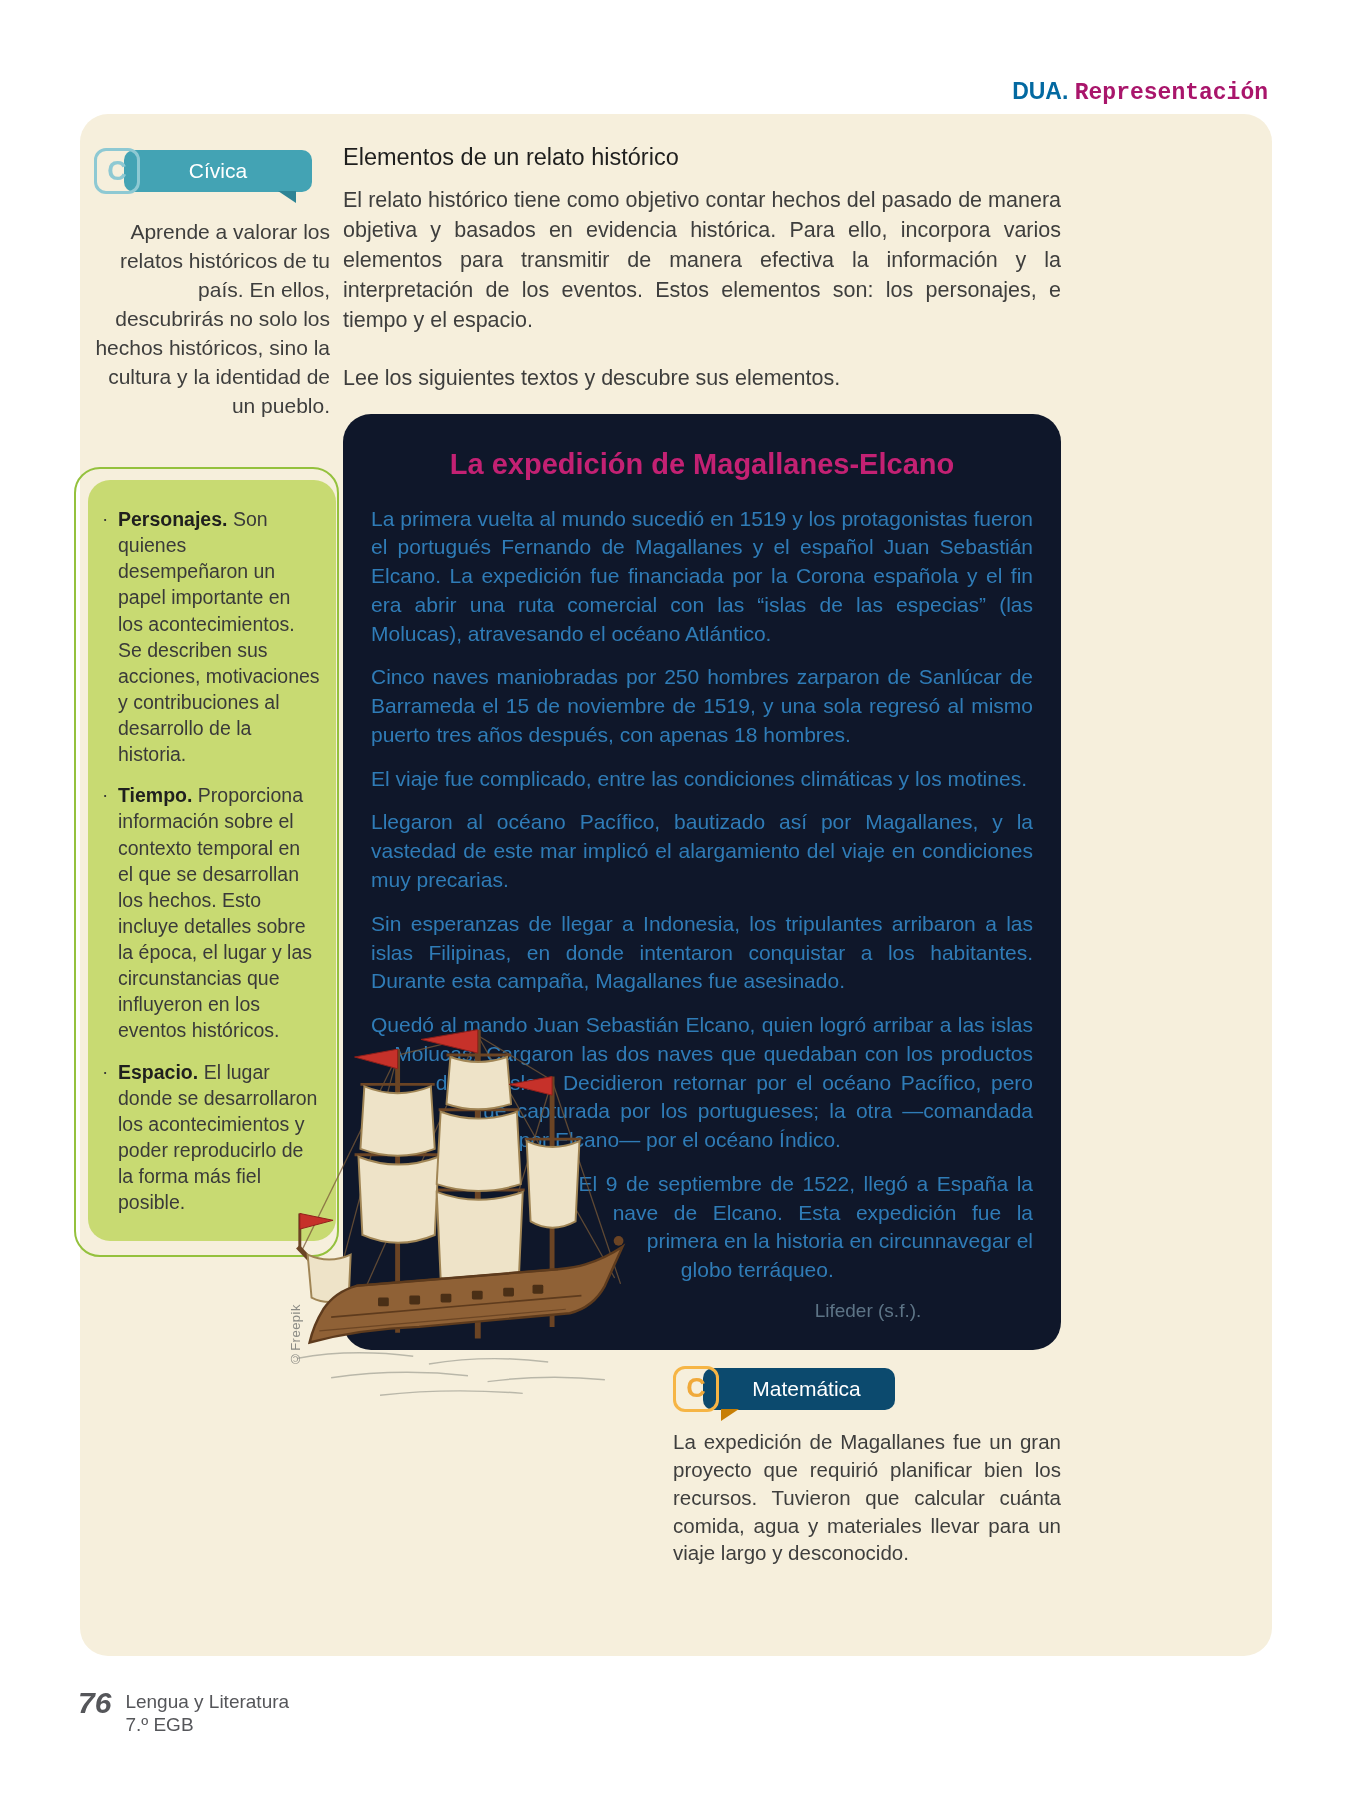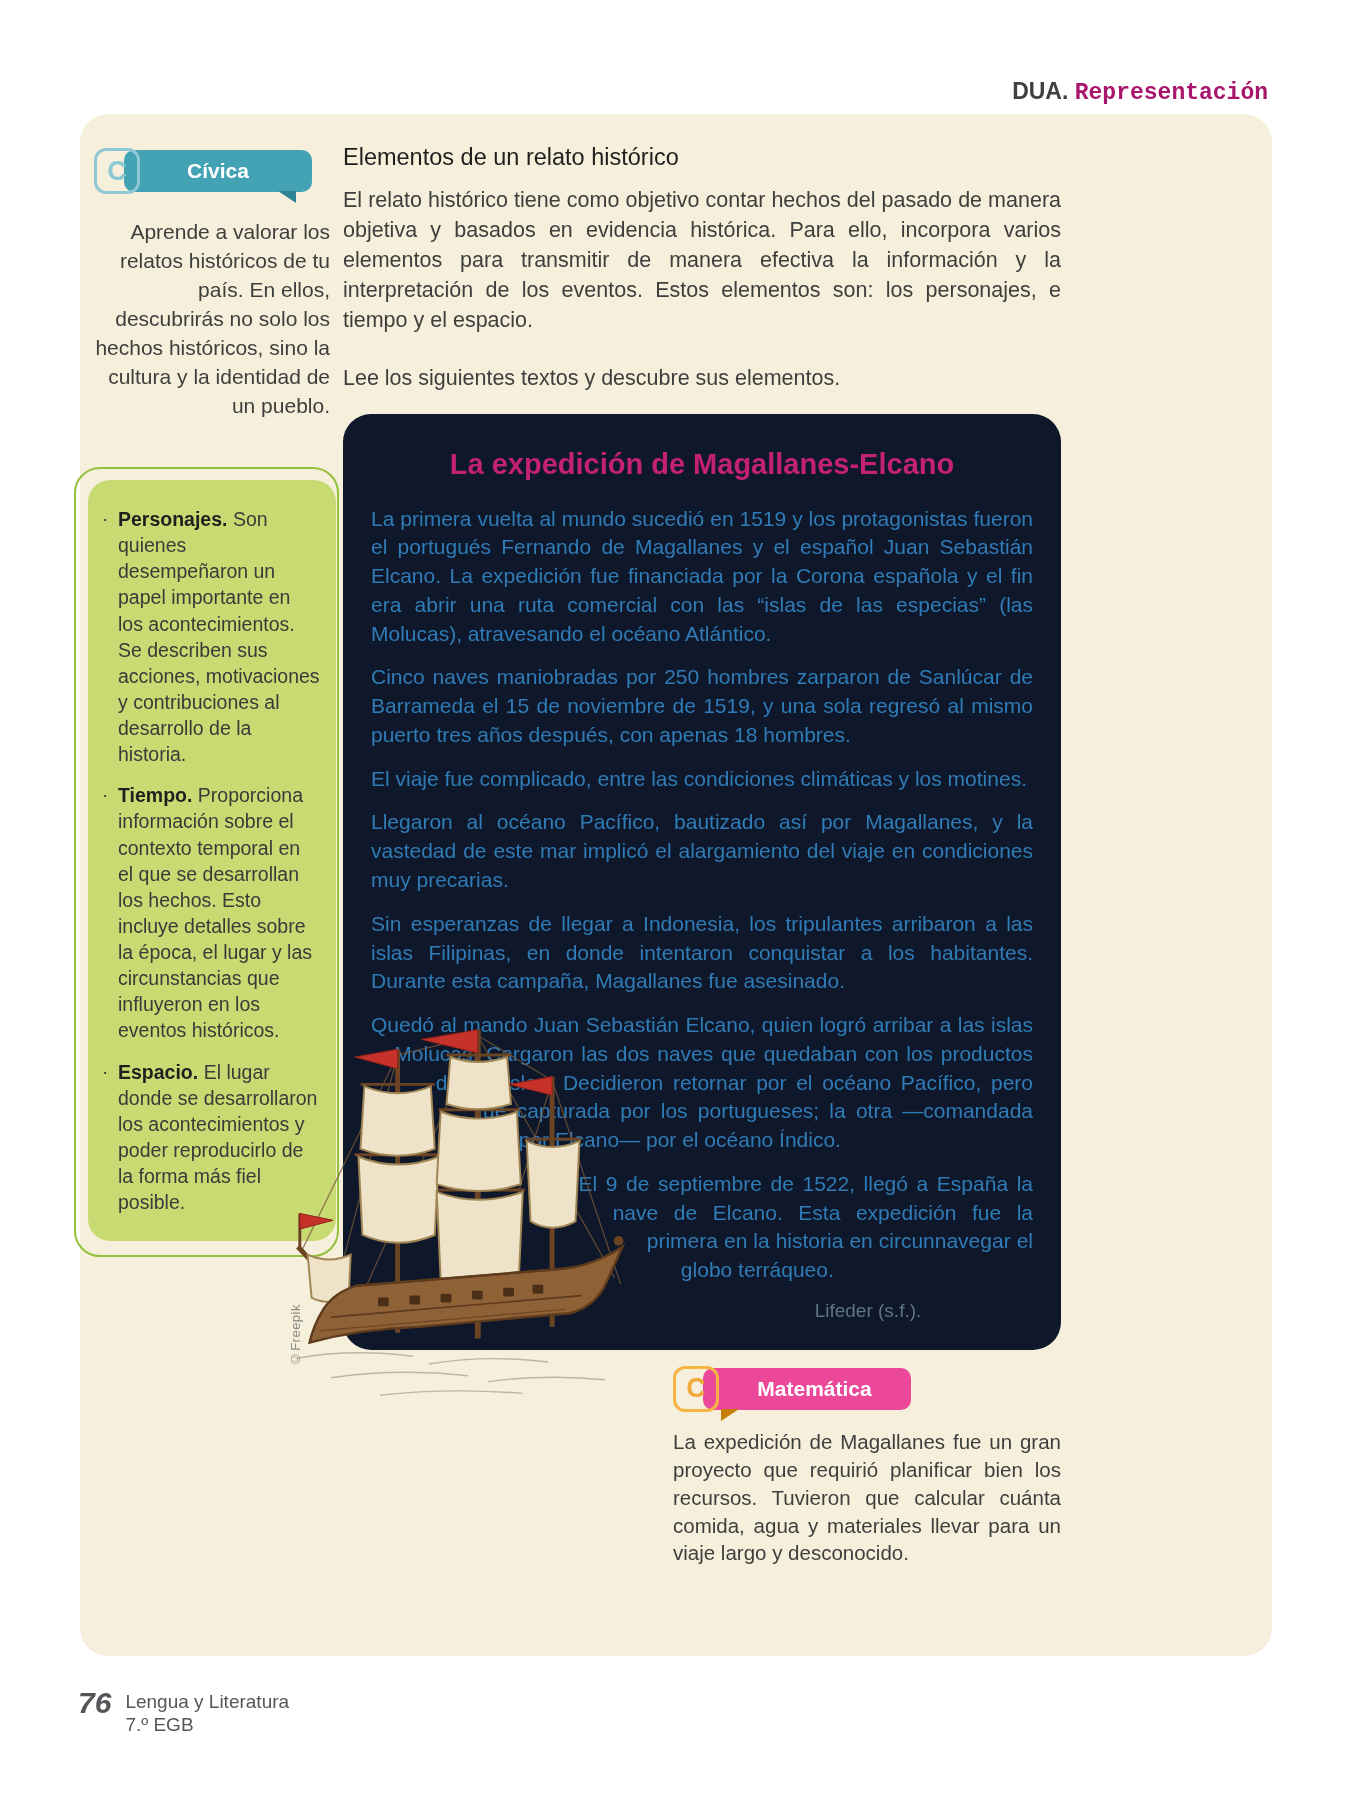--- a/index.html
+++ b/index.html
@@ -9,53 +9,53 @@
     font-family:"Liberation Sans", sans-serif;
     color:#3e3e3d;
     overflow:hidden;
   }
 
   
   .dua {
     position:absolute; top:78px; right:82px;
     font-size:23px; font-weight:bold; color:#8f1257;
   }
-  .dua .dua-word { color:#404040; }
+  .dua .dua-word { color:#0369a1; }
   .dua .dua-rep  { color:#a9156b;font-family:Liberation Mono, monospace; }
 
   
   .panel {
     position:absolute; left:80px; top:114px;
     width:1192px; height:1542px;
     background:#f6efdc; border-radius:28px;
   }
 
   
   .badge-row { display:flex; align-items:center; position:relative; }
   .badge-icon {
     width:46px; height:46px; border-radius:12px;
     display:flex; align-items:center; justify-content:center;
     font-weight:bold; font-size:27px;
     margin-right:-16px; position:relative; z-index:2;
     background:transparent;
   }
   .badge-pill {
-    position:relative; color:#fff; font-weight:bold; font-size:21px;
+    position:relative; color:#fff; font-weight:normal; font-size:21px;
     text-align:center; padding:9px 0; border-radius:10px; z-index:1;
   }
   
   .civica .badge-icon { border:3px solid #8ec9d3; color:#8ec9d3; }
   .civica .badge-pill { background:#43a3b4; width:188px; }
   .civica .badge-pill::after {
     content:""; position:absolute; right:16px; bottom:-11px;
     width:0; height:0; border-left:18px solid transparent; border-top:12px solid #2e8495;
   }
   
   .matematica .badge-icon { border:3px solid #f6b545; color:#f0a93a; }
-  .matematica .badge-pill { background:#ec4899; width:208px;padding-left:15px; }
+  .matematica .badge-pill { background:#0c4a6e; width:192px;padding-left:15px; }
   .matematica .badge-pill::after {
     content:""; position:absolute; left:18px; bottom:-11px;
     width:0; height:0; border-right:18px solid transparent; border-top:12px solid #c77e04;
   }
 
   
   .sidebar { position:absolute; left:14px; top:34px; width:236px; }
   .sidebar-intro {
     margin-top:24px; text-align:right;
     font-size:21px; line-height:1.38; color:#3e3e3d;

